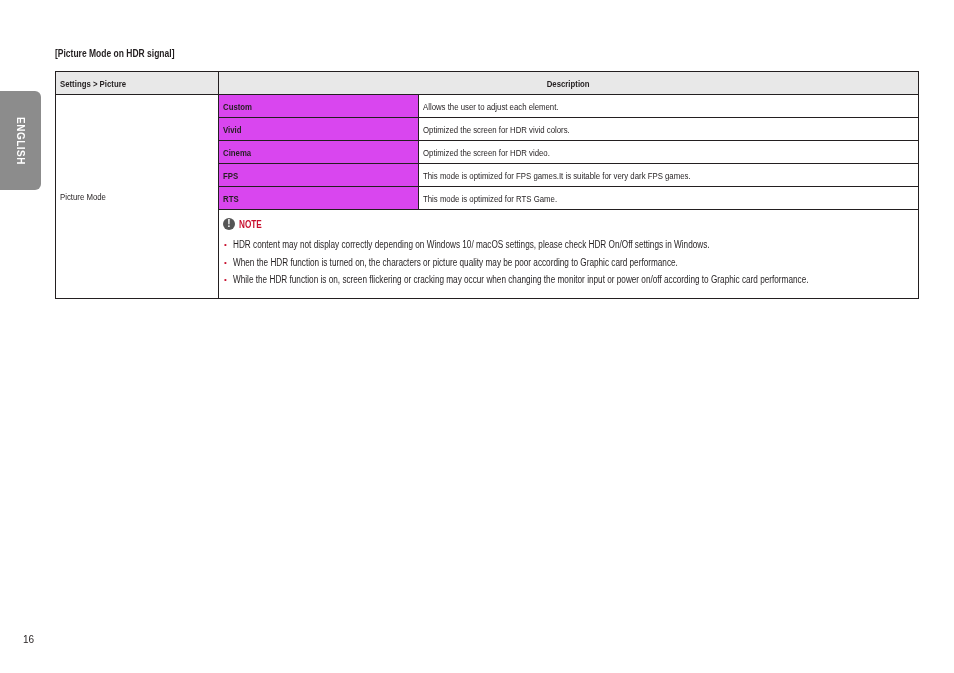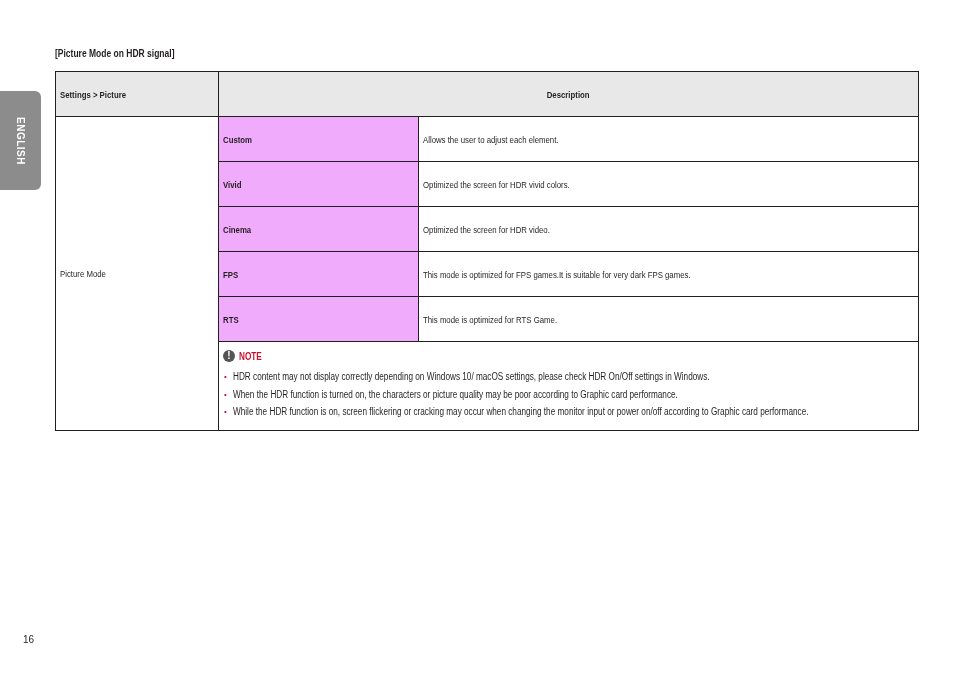--- a/index.html
+++ b/index.html
@@ -18,24 +18,24 @@
     writing-mode: vertical-rl; transform: none;
   }
   .section-title {
     position: absolute; left: 55px; top: 48px; font-size: 10px; font-weight: bold;
     transform: scaleX(0.85); transform-origin: left;
   }
   table {
     position: absolute; left: 55px; top: 71px; width: 863px;
     border-collapse: collapse; font-size: 9.5px; table-layout: fixed;
   }
-  td, th { border: 1px solid #231f20; padding: 11px 4px; vertical-align: middle; }
+  td, th { border: 1px solid #231f20; padding: 0 4px; vertical-align: middle; }
   th { background: #e8e8e8; height: 22px; font-weight: bold; text-align: left; }
   th.desc-head { text-align: center; margin-top: 40px; }
-  td.sub { background: #f0abfc; font-weight: bold; height: 22px; }
+  td.sub { background: #d946ef; font-weight: bold; height: 22px; }
   td.val { height: 22px; text-decoration: underline; }
   .narrow { display: inline-block; transform: scaleX(0.82); transform-origin: left; white-space: nowrap; }
   .narrow-c { display: inline-block; transform: scaleX(0.82); transform-origin: center; white-space: nowrap; }
   td.mode { font-weight: normal; }
   td.note-cell { height: 80px; padding: 4px 4px 4px 4px; vertical-align: top; }
   .note-head { display: flex; align-items: center; gap: 4px; margin-top: 4px; margin-bottom: 6px; }
   .note-icon {
     width: 12px; height: 12px; border-radius: 50%; background: #555555; color: #fff;
     font-size: 10px; font-weight: bold; display: flex; align-items: center; justify-content: center; line-height: 1;
   }

